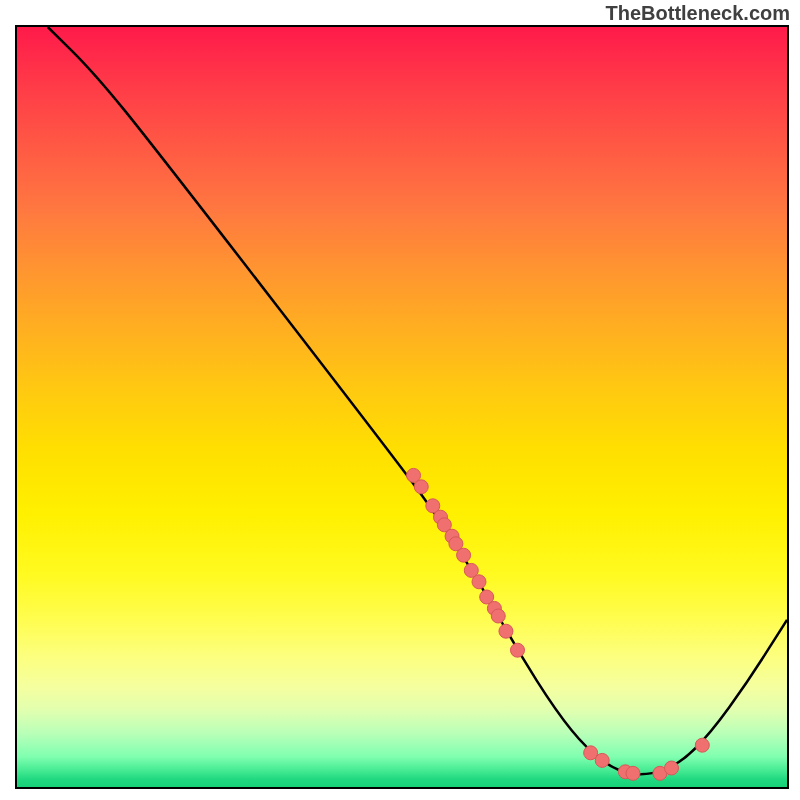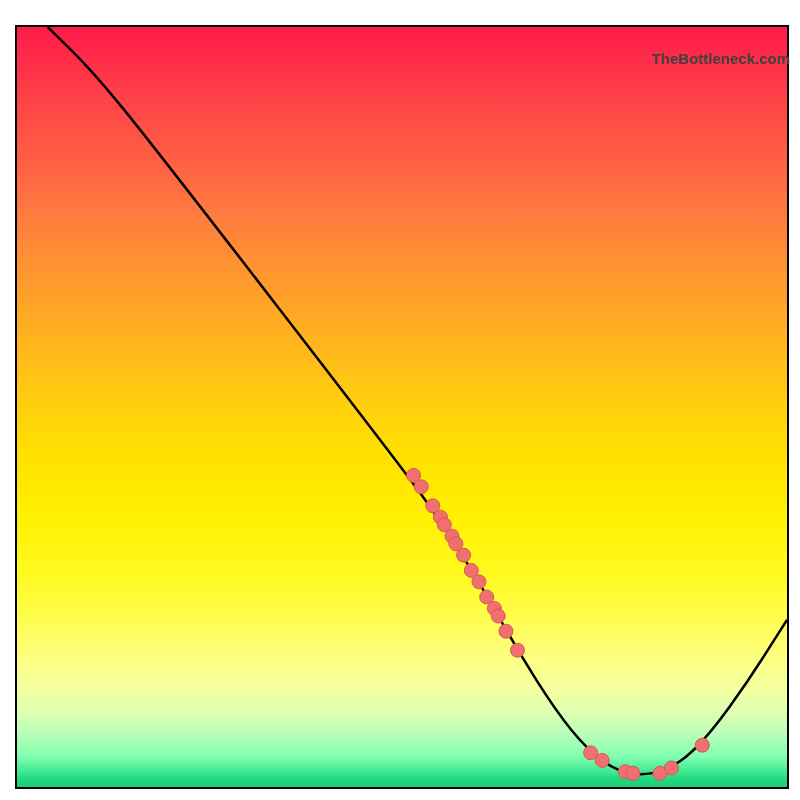--- a/index.html
+++ b/index.html
@@ -13,25 +13,24 @@
   }
   .container {
     width: 800px;
     height: 800px;
     position: relative;
   }
   .watermark {
     position: absolute;
     top: 2px;
     right: 10px;
-    font-size: 15px;
+    font-size: 20px;
     font-weight: bold;
     color: #404040;
     z-index: 10;
-    margin-top: 48px;
   }
   .plot-area {
     position: absolute;
     left: 15px;
     top: 25px;
     width: 770px;
     height: 760px;
     border: 2px solid #000;
     overflow: hidden;
   }

